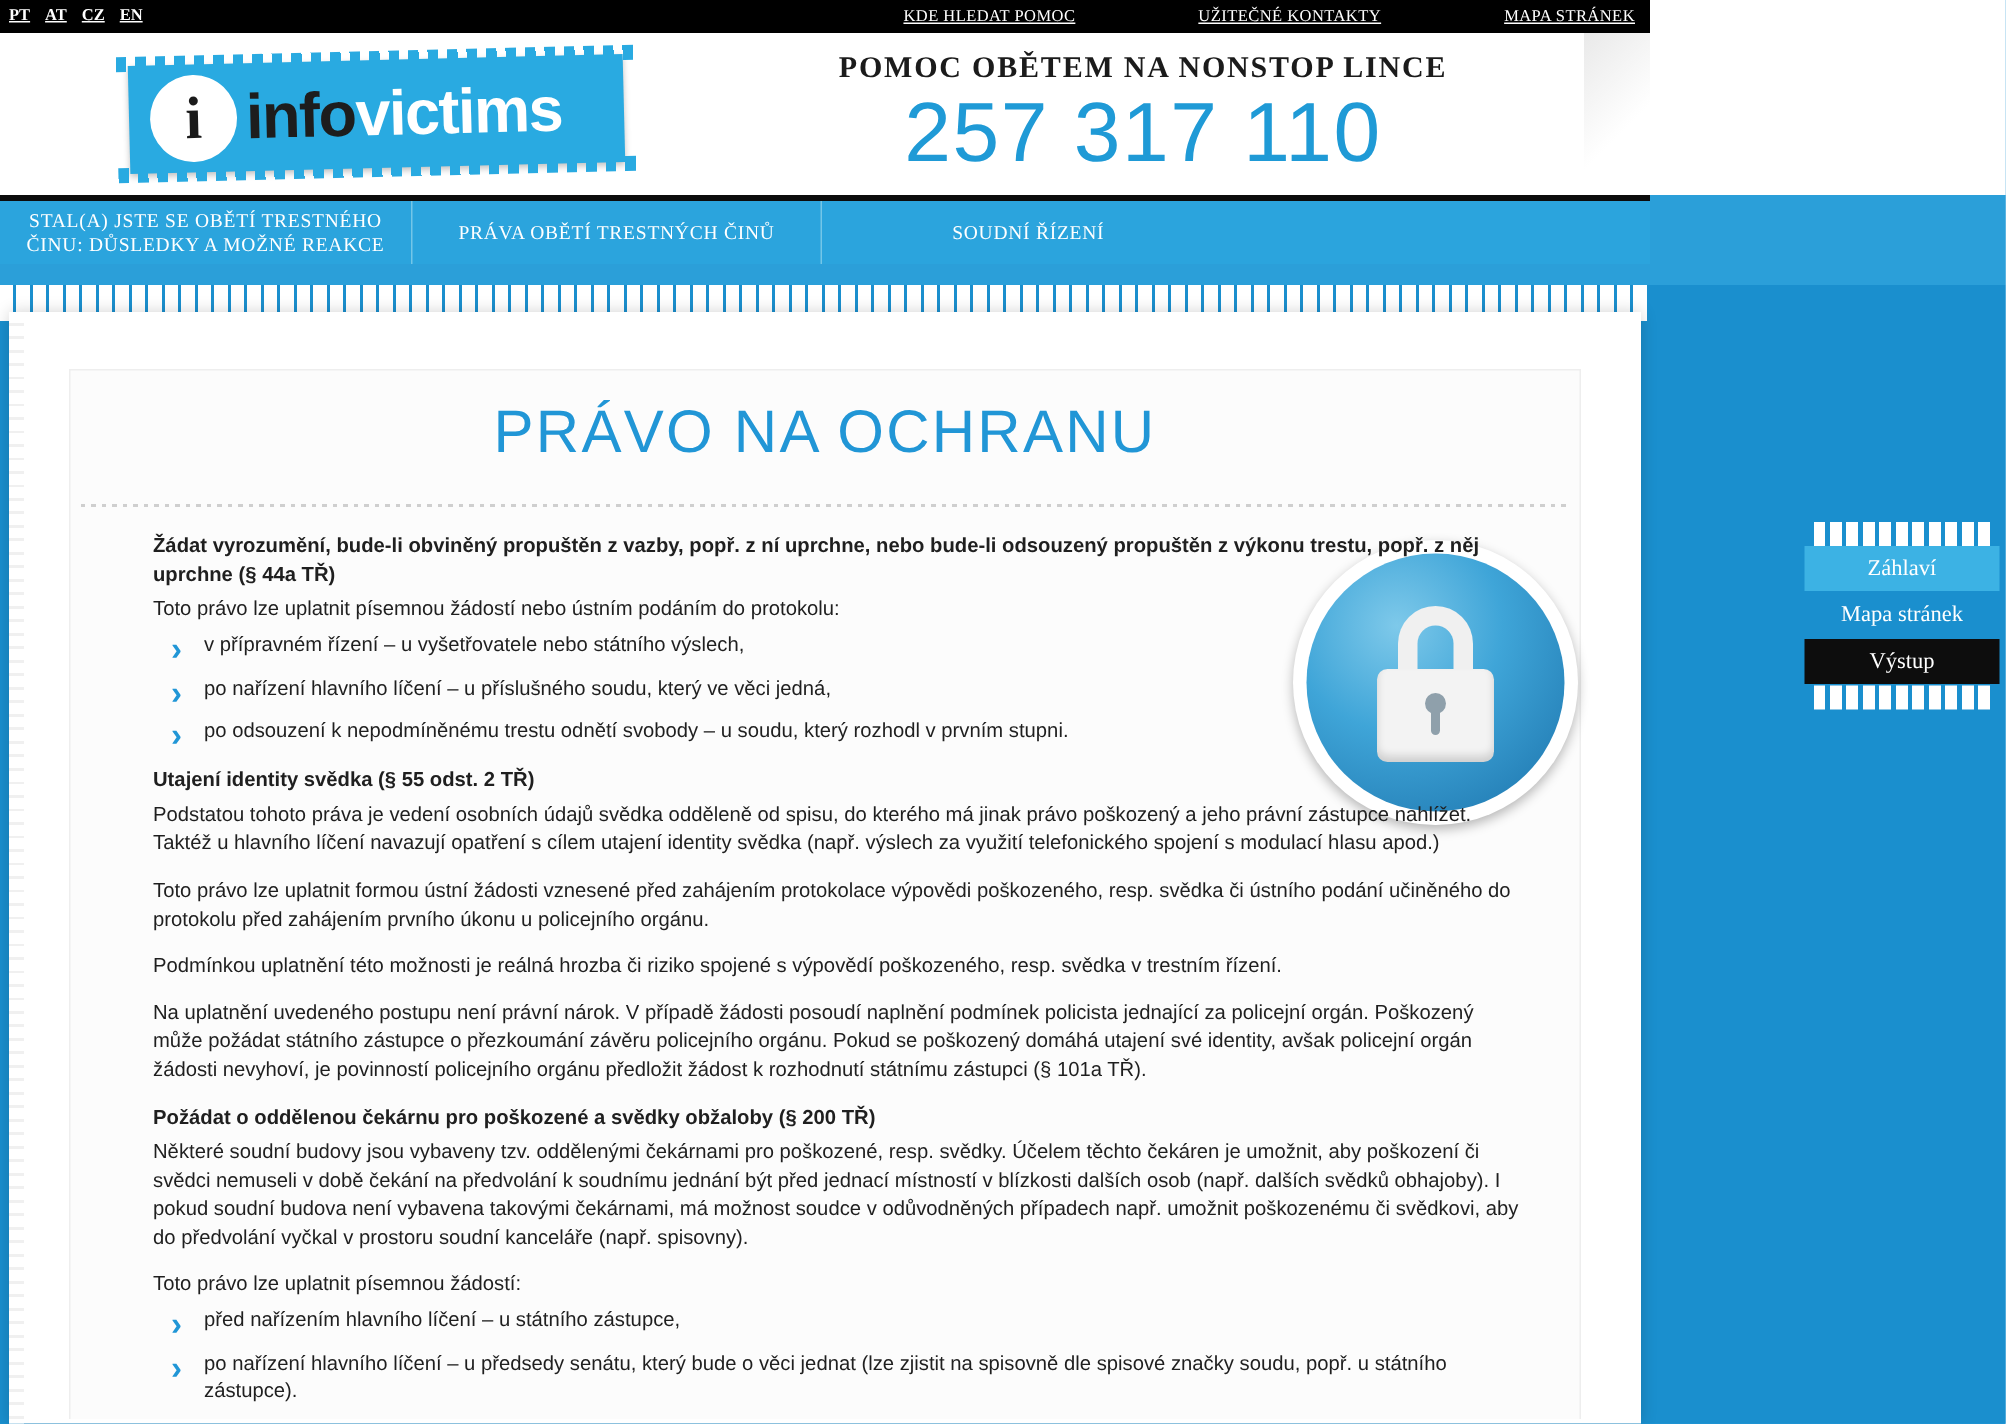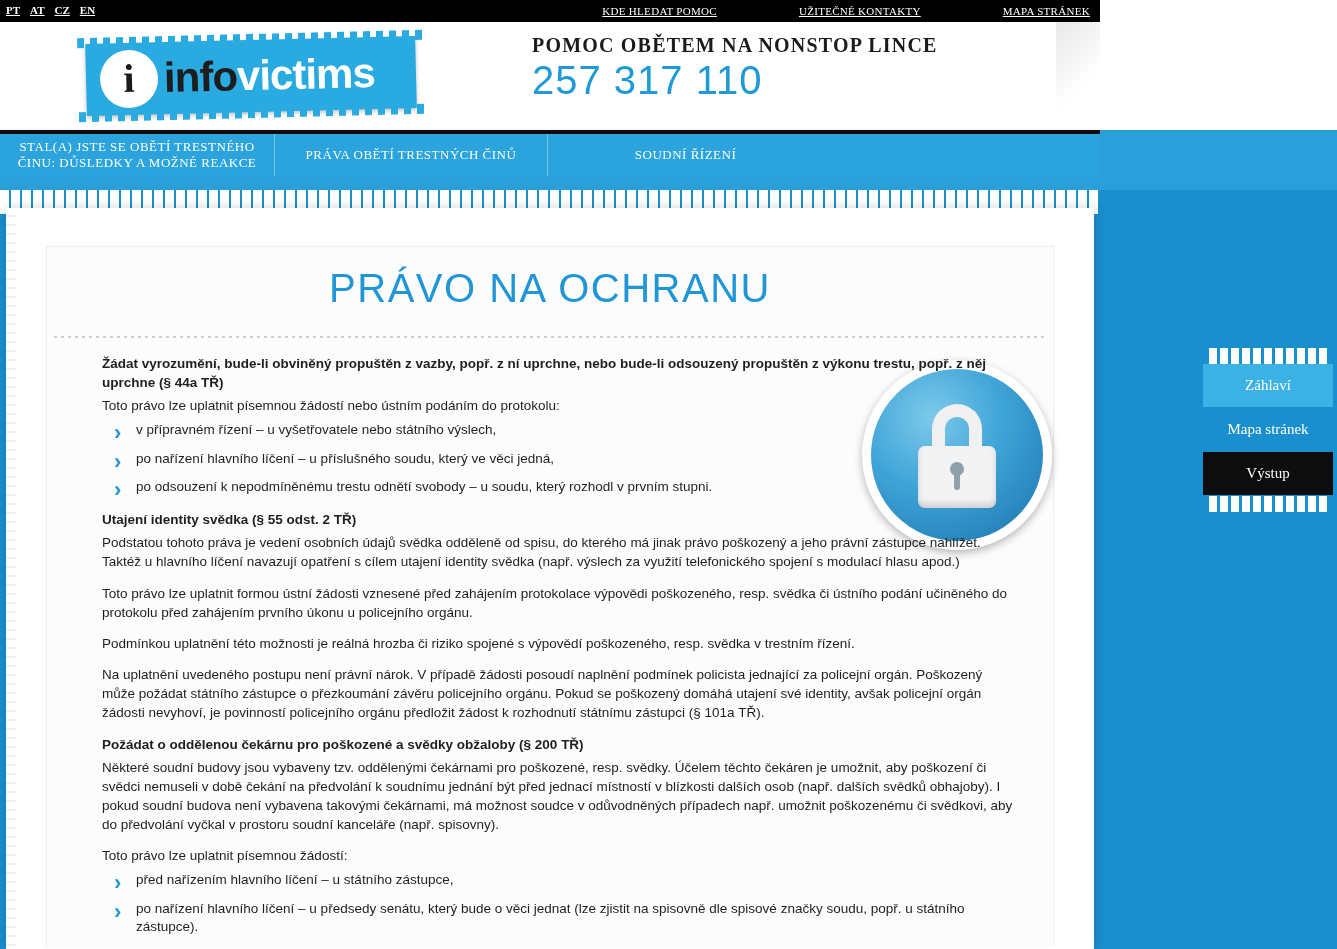--- a/index.html
+++ b/index.html
@@ -85,31 +85,31 @@
     margin-left: 6px;
     font-size: 42px; font-weight: bold;
     letter-spacing: -1px;
     font-family: "Liberation Sans", sans-serif;
   }
   .logo-text .a { color: #1d1d1d; }
   .logo-text .b { color: #ffffff; }
 
   .hotline {
     position: absolute; right: 108px; top: 12px;
-    width: 460px;
+    text-align: center; width: 460px;
   }
   .hotline-label {
     font-family: "Liberation Serif", serif;
     font-size: 20px; color: #1b1b1b;
     letter-spacing: 1.2px;
     font-weight: bold;
   }
   .hotline-number {
     font-family: "Liberation Sans", sans-serif;
-    font-size: 40px; color: #1f9ad6;
+    font-size: 56px; color: #1f9ad6;
     letter-spacing: 1px;
     line-height: 1.05;
     margin-top: 2px;
   }
   .header-curl {
     position: absolute; right: 0; top: 0; width: 44px; height: 108px;
     background: linear-gradient(135deg, #e9e9e9 0%, #ffffff 60%);
   }
 
   
@@ -256,21 +256,21 @@
   .side-menu {
     position: absolute; right: 4px; top: 348px;
     width: 130px;
   }
   .side-ruffle {
     width: 118px; height: 16px;
     margin-left: 6px;
     background: repeating-linear-gradient(90deg, #ffffff 0 8px, rgba(255,255,255,0) 8px 11px);
   }
   .side-item {
-    width: 130px; height: 43px;
+    width: 130px; height: 30px;
     display: flex; align-items: center; justify-content: center;
     font-family: "Liberation Serif", serif;
     font-size: 15px;
     color: #ffffff;
     margin-bottom: 1px;
   }
   .side-item.active { background: #3cb2e4; }
   .side-item.plain  { background: transparent; }
   .side-item.dark   { background: #0d0d0d; }
 

